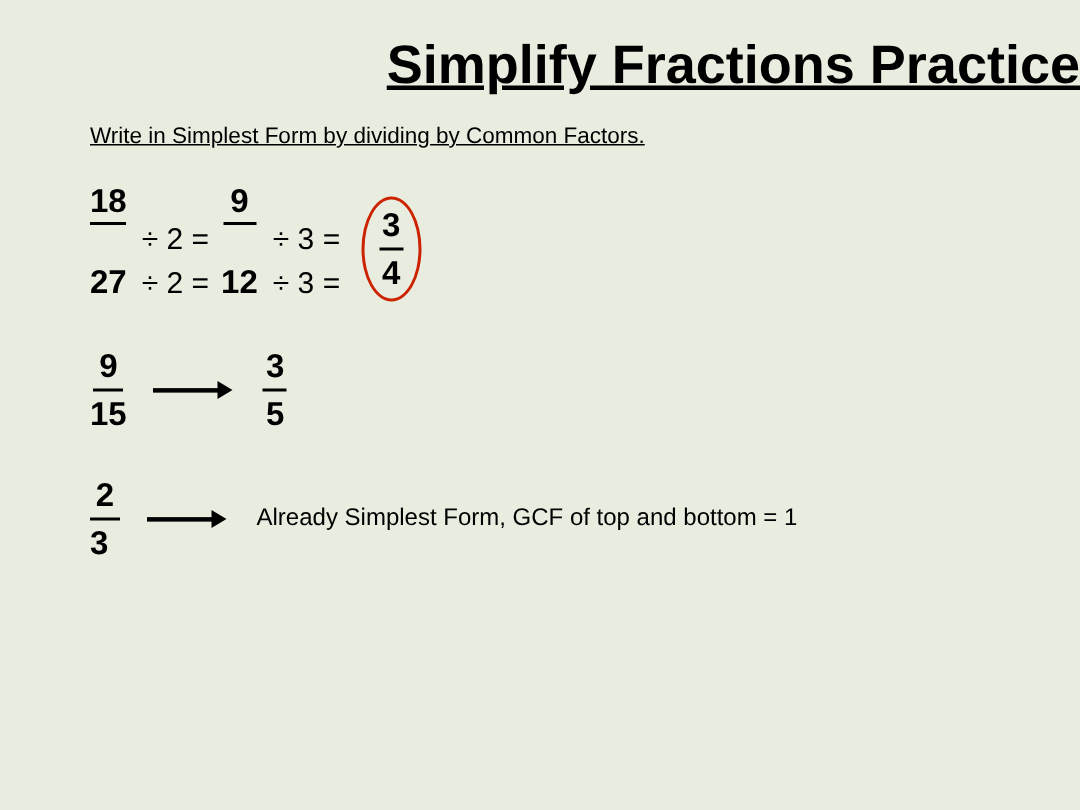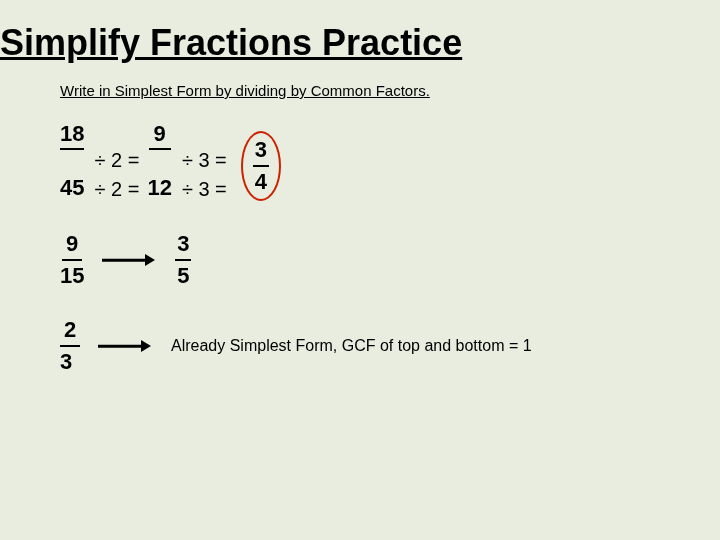--- a/index.html
+++ b/index.html
@@ -7,21 +7,21 @@
     body {
       width: 720px;
       height: 540px;
       background-color: #e8ede0;
       font-family: Arial, sans-serif;
       overflow: hidden;
       position: relative;
     }
 
     .page-title {
-      text-align: left;
+      text-align: right;
       font-size: 36px;
       font-weight: bold;
       text-decoration: underline;
       padding-top: 22px;
       padding-bottom: 18px;
       color: #000;
     }
 
     .subtitle {
       font-size: 15px;
@@ -189,21 +189,21 @@
 
 <div class="page-title">Simplify Fractions Practice</div>
 
 <div class="subtitle">Write in Simplest Form by dividing by Common Factors.</div>
 
 <div class="section">
   <div class="row" style="align-items: flex-end; gap: 0;">
 
     <div class="fraction-num" style="margin-right:10px;">
       <span class="top">18</span>
-      <span class="bottom">45</span>
+      <span class="bottom">27</span>
     </div>
 
     <div style="display:flex; flex-direction:column; margin-right:8px; font-size:20px;">
       <span style="margin-bottom:6px;">÷ 2 =</span>
       <span>÷ 2 =</span>
     </div>
 
     <div class="fraction-num" style="margin-right:10px;">
       <span class="top">9</span>
       <span class="bottom">12</span>

